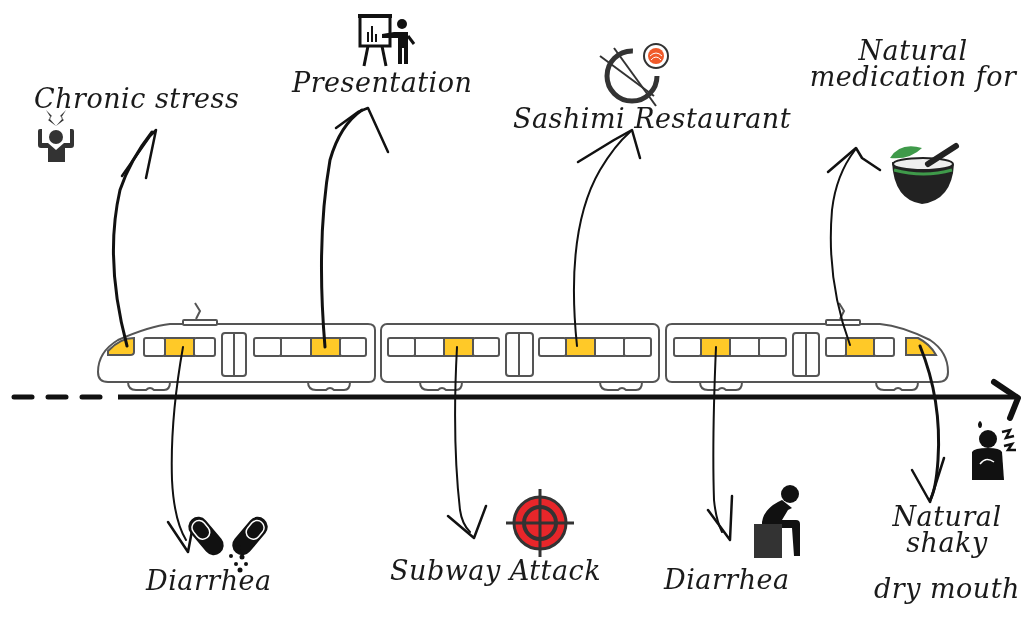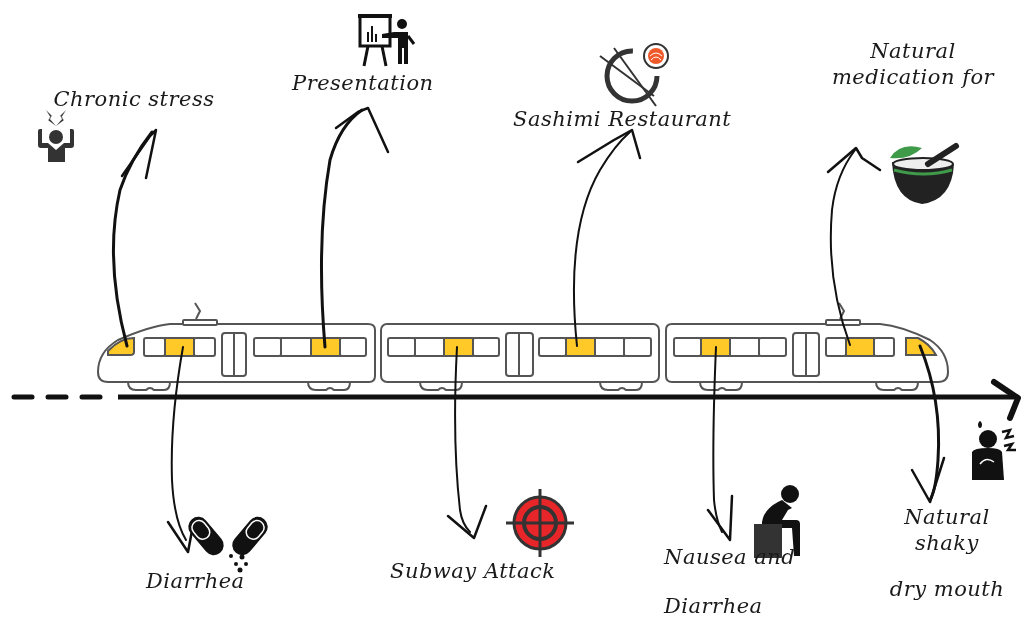--- a/index.html
+++ b/index.html
@@ -2,21 +2,21 @@
 <html><head>
 <meta charset="utf-8">
 <style>
   html, body { margin: 0; padding: 0; background: #ffffff; }
   body { width: 1024px; height: 622px; position: relative; overflow: hidden; }
   .label {
     position: absolute;
     font-family: "DejaVu Serif", serif;
     font-style: italic;
     color: #1a1a1a;
-    font-size: 21px;
+    font-size: 27px;
     line-height: 26px;
     text-align: center;
     white-space: nowrap;
     letter-spacing: 0.5px;
   }
   .label.multi { white-space: normal; }
   svg.stage { position: absolute; left: 0; top: 0; }
 </style>
 </head>
 <body>
@@ -197,21 +197,20 @@
 <div class="label multi" style="left:806px; top:38px; width:214px;">
   <div>Natural</div>
   <div>medication for</div>
 </div>
 
 <div class="label" style="left:146px; top:568px; width:100px; text-align:left;">Diarrhea</div>
 
 <div class="label" style="left:390px; top:558px; width:210px; text-align:left;">Subway Attack</div>
 
 <div class="label multi" style="left:664px; top:544px; width:170px; text-align:left;">
-  <div>Nausea and</div>
   <div style="margin-top:23px;">Diarrhea</div>
 </div>
 
 <div class="label multi" style="left:870px; top:504px; width:154px;">
   <div>Natural</div>
   <div style="">shaky</div>
   <div style="margin-top:20px;">dry mouth</div>
 </div>
 
 </body></html>

